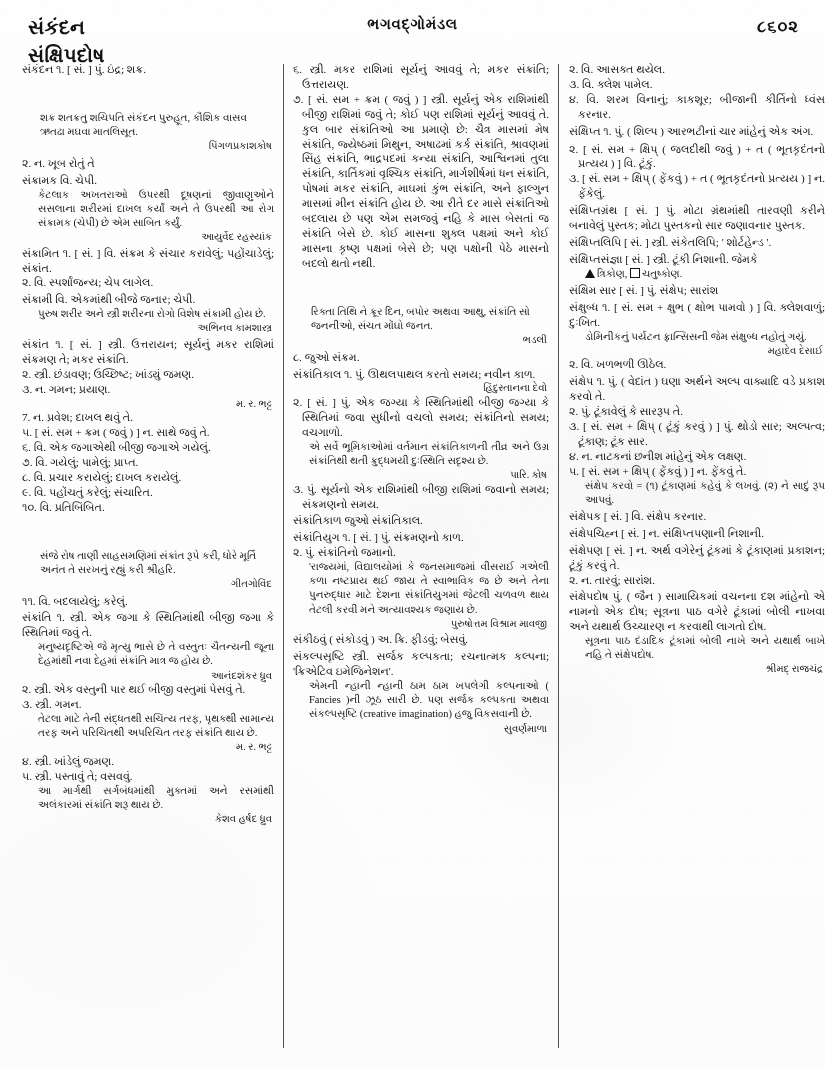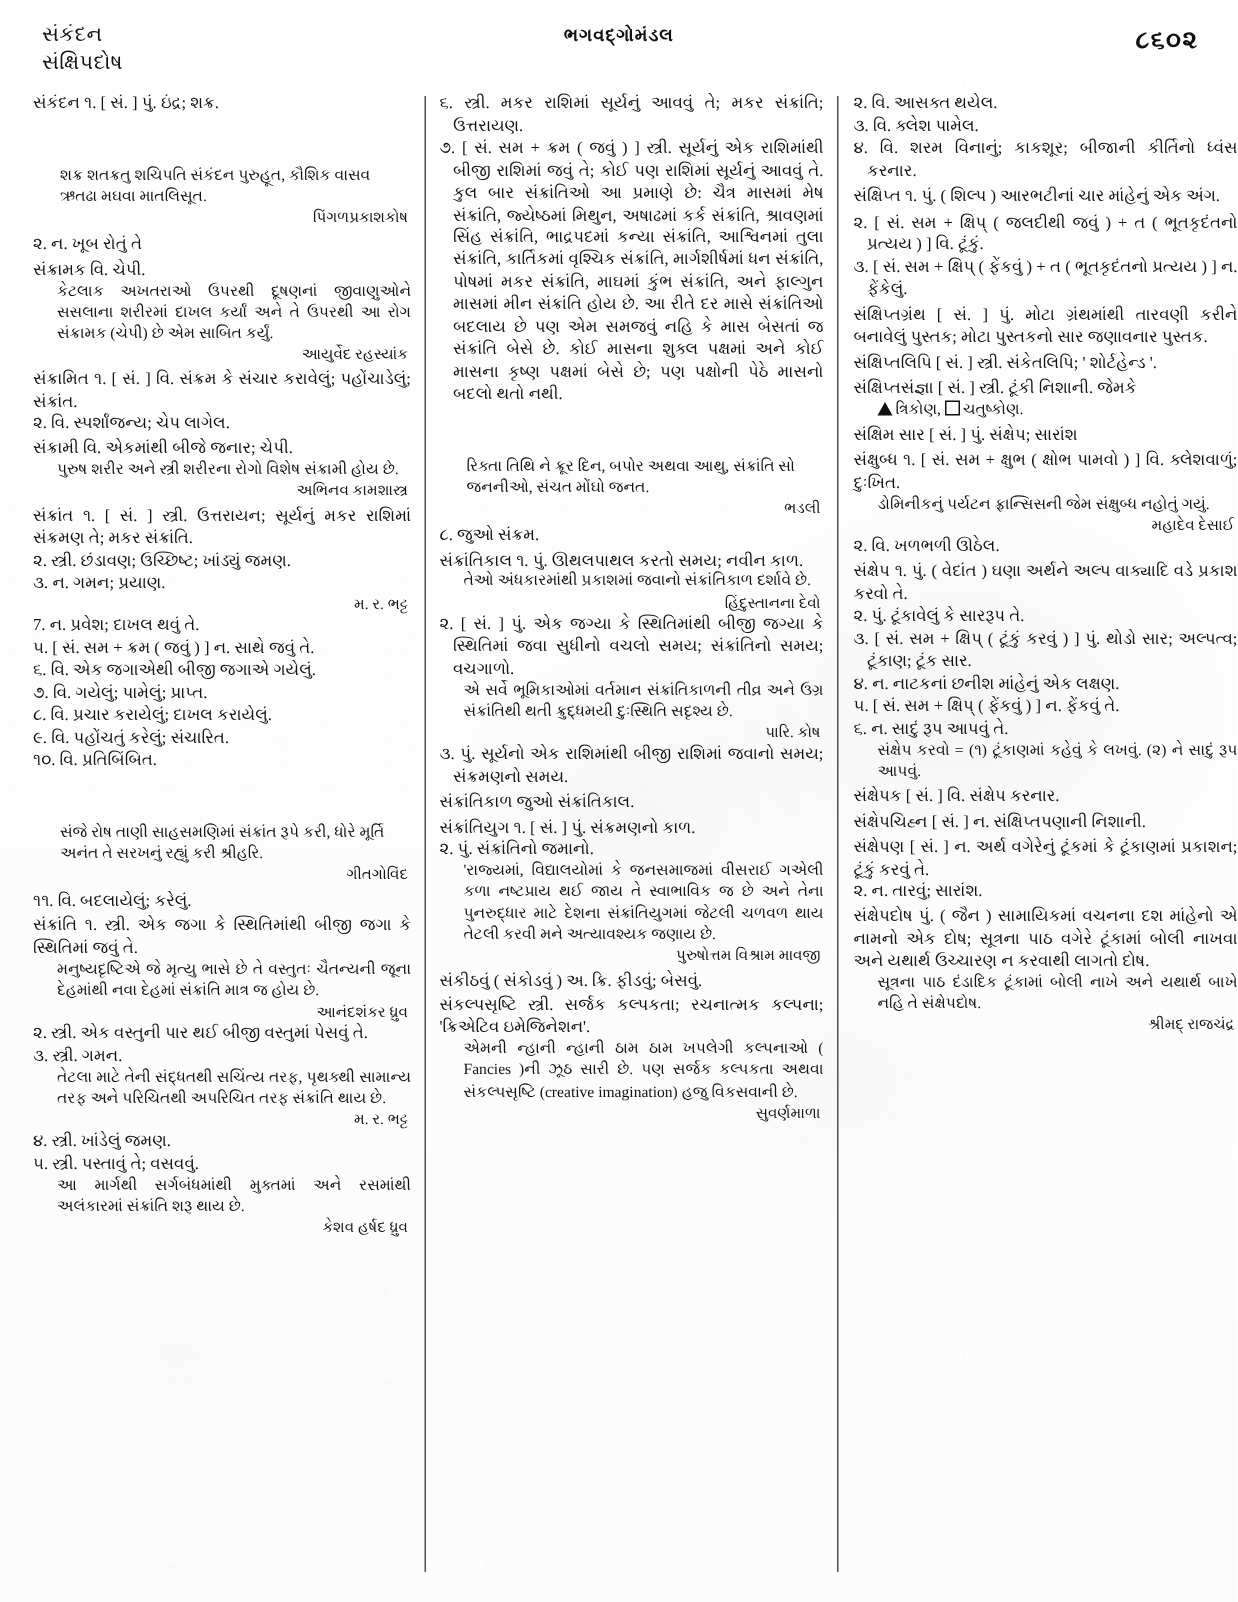--- a/index.html
+++ b/index.html
@@ -33,31 +33,31 @@
     position: absolute;
     left: 0; right: 0;
     top: 14px;
     height: 46px;
   }
   .runhead-left {
     position: absolute;
     left: 28px;
     top: 0;
     line-height: 1.38;
-    font-size: 14px;
-    font-weight: 400;
+    font-size: 20px;
+    font-weight: 700;
     letter-spacing: 0.2px;
   }
   .runhead-left div { white-space: nowrap; }
   .runhead-center {
     position: absolute;
     left: 0; right: 0;
     top: 2px;
     text-align: center;
-    font-size: 12px;
+    font-size: 15px;
     font-weight: 700;
     letter-spacing: 0.6px;
   }
   .runhead-right {
     position: absolute;
     right: 26px;
     top: 3px;
     font-size: 16.5px;
     font-weight: 700;
     letter-spacing: 1px;
@@ -245,21 +245,20 @@
         <p class="def sense">૬. સ્ત્રી. મકર રાશિમાં સૂર્યનું આવવું તે; મકર સંક્રાંતિ; ઉત્તરાયણ.</p>
         <p class="def sense">૭. [ સં. સમ + ક્રમ ( જવું ) ] સ્ત્રી. સૂર્યનું એક રાશિમાંથી બીજી રાશિમાં જવું તે; કોઈ પણ રાશિમાં સૂર્યનું આવવું તે. કુલ બાર સંક્રાંતિઓ આ પ્રમાણે છે: ચૈત્ર માસમાં મેષ સંક્રાંતિ, જ્યેષ્ઠમાં મિથુન, અષાઢમાં કર્ક સંક્રાંતિ, શ્રાવણમાં સિંહ સંક્રાંતિ, ભાદ્રપદમાં કન્યા સંક્રાંતિ, આશ્વિનમાં તુલા સંક્રાંતિ, કાર્તિકમાં વૃશ્ચિક સંક્રાંતિ, માર્ગશીર્ષમાં ધન સંક્રાંતિ, પોષમાં મકર સંક્રાંતિ, માઘમાં કુંભ સંક્રાંતિ, અને ફાલ્ગુન માસમાં મીન સંક્રાંતિ હોય છે. આ રીતે દર માસે સંક્રાંતિઓ બદલાય છે પણ એમ સમજવું નહિ કે માસ બેસતાં જ સંક્રાંતિ બેસે છે. કોઈ માસના શુક્લ પક્ષમાં અને કોઈ માસના કૃષ્ણ પક્ષમાં બેસે છે; પણ પક્ષોની પેઠે માસનો બદલો થતો નથી.</p>
         <p class="quote verse">રિક્તા તિથિ ને ક્રૂર દિન, બપોર અથવા આથુ, સંક્રાંતિ સો જનનીઓ, સંચત મોંઘો જનત.</p>
         <span class="source">ભડલી</span>
         <div class="spacer-sm"></div>
         <p class="def sense">૮. જુઓ સંક્રમ.</p>
       </div>
 
       <div class="entry">
         <p class="def">સંક્રાંતિકાલ ૧. પું. ઊથલપાથલ કરતો સમય; નવીન કાળ.</p>
-        <p class="quote">તેઓ અંધકારમાંથી પ્રકાશમાં જવાનો સંક્રાંતિકાળ દર્શાવે છે.</p>
         <span class="source">હિંદુસ્તાનના દેવો</span>
         <p class="def sense">૨. [ સં. ] પું. એક જગ્યા કે સ્થિતિમાંથી બીજી જગ્યા કે સ્થિતિમાં જવા સુધીનો વચલો સમય; સંક્રાંતિનો સમય; વચગાળો.</p>
         <p class="quote">એ સર્વે ભૂમિકાઓમાં વર્તમાન સંક્રાંતિકાળની તીવ્ર અને ઉગ્ર સંક્રાંતિથી થતી ક્રુદ્ધમયી દુઃસ્થિતિ સદૃશ્ય છે.</p>
         <span class="source">પારિ. કોષ</span>
         <p class="def sense">૩. પું. સૂર્યનો એક રાશિમાંથી બીજી રાશિમાં જવાનો સમય; સંક્રમણનો સમય.</p>
       </div>
 
       <div class="entry">
         <p class="def">સંક્રાંતિકાળ જુઓ સંક્રાંતિકાલ.</p>
       </div>
@@ -326,21 +325,20 @@
         <span class="source">મહાદેવ દેસાઈ</span>
         <p class="def sense">૨. વિ. ખળભળી ઊઠેલ.</p>
       </div>
 
       <div class="entry">
         <p class="def">સંક્ષેપ ૧. પું. ( વેદાંત ) ઘણા અર્થને અલ્પ વાક્યાદિ વડે પ્રકાશ કરવો તે.</p>
         <p class="def sense">૨. પું. ટૂંકાવેલું કે સારરૂપ તે.</p>
         <p class="def sense">૩. [ સં. સમ + ક્ષિપ્ ( ટૂંકું કરવું ) ] પું. થોડો સાર; અલ્પત્વ; ટૂંકાણ; ટૂંક સાર.</p>
         <p class="def sense">૪. ન. નાટકનાં છનીશ માંહેનું એક લક્ષણ.</p>
         <p class="def sense">૫. [ સં. સમ + ક્ષિપ્ ( ફેંકવું ) ] ન. ફેંકવું તે.</p>
-        <p class="def sense">૬. ન. સાદું રૂપ આપવું તે.</p>
         <p class="quote">સંક્ષેપ કરવો = (૧) ટૂંકાણમાં કહેવું કે લખવું. (૨) ને સાદું રૂપ આપવું.</p>
       </div>
 
       <div class="entry">
         <p class="def">સંક્ષેપક [ સં. ] વિ. સંક્ષેપ કરનાર.</p>
       </div>
 
       <div class="entry">
         <p class="def">સંક્ષેપચિહ્ન [ સં. ] ન. સંક્ષિપ્તપણાની નિશાની.</p>
       </div>

